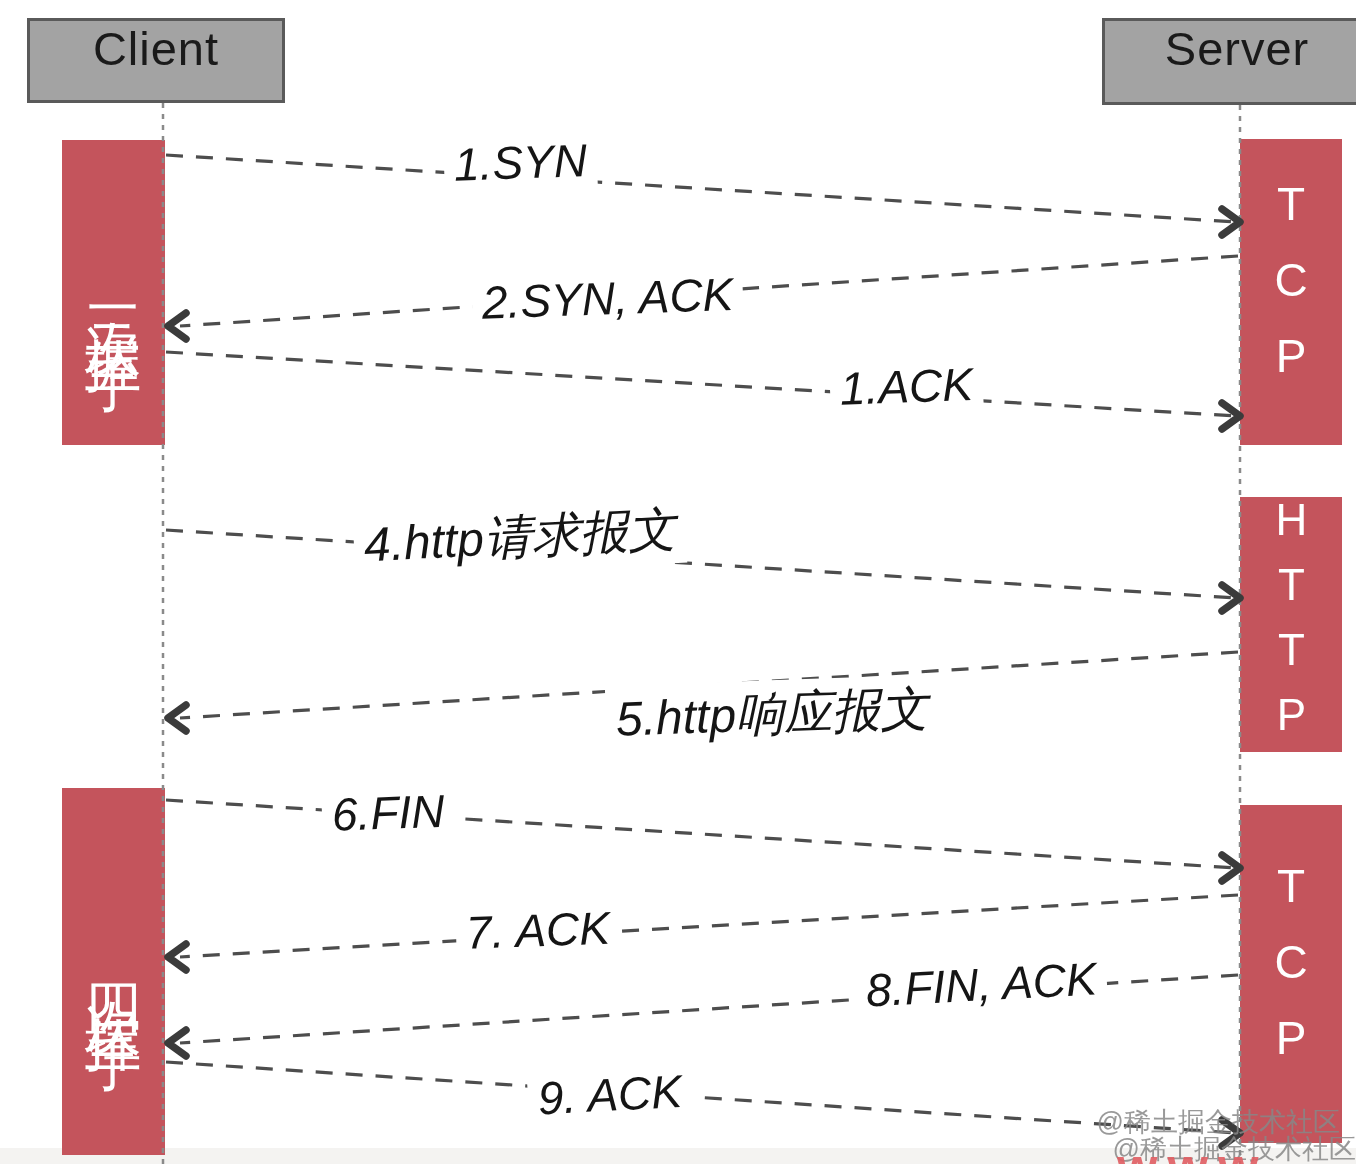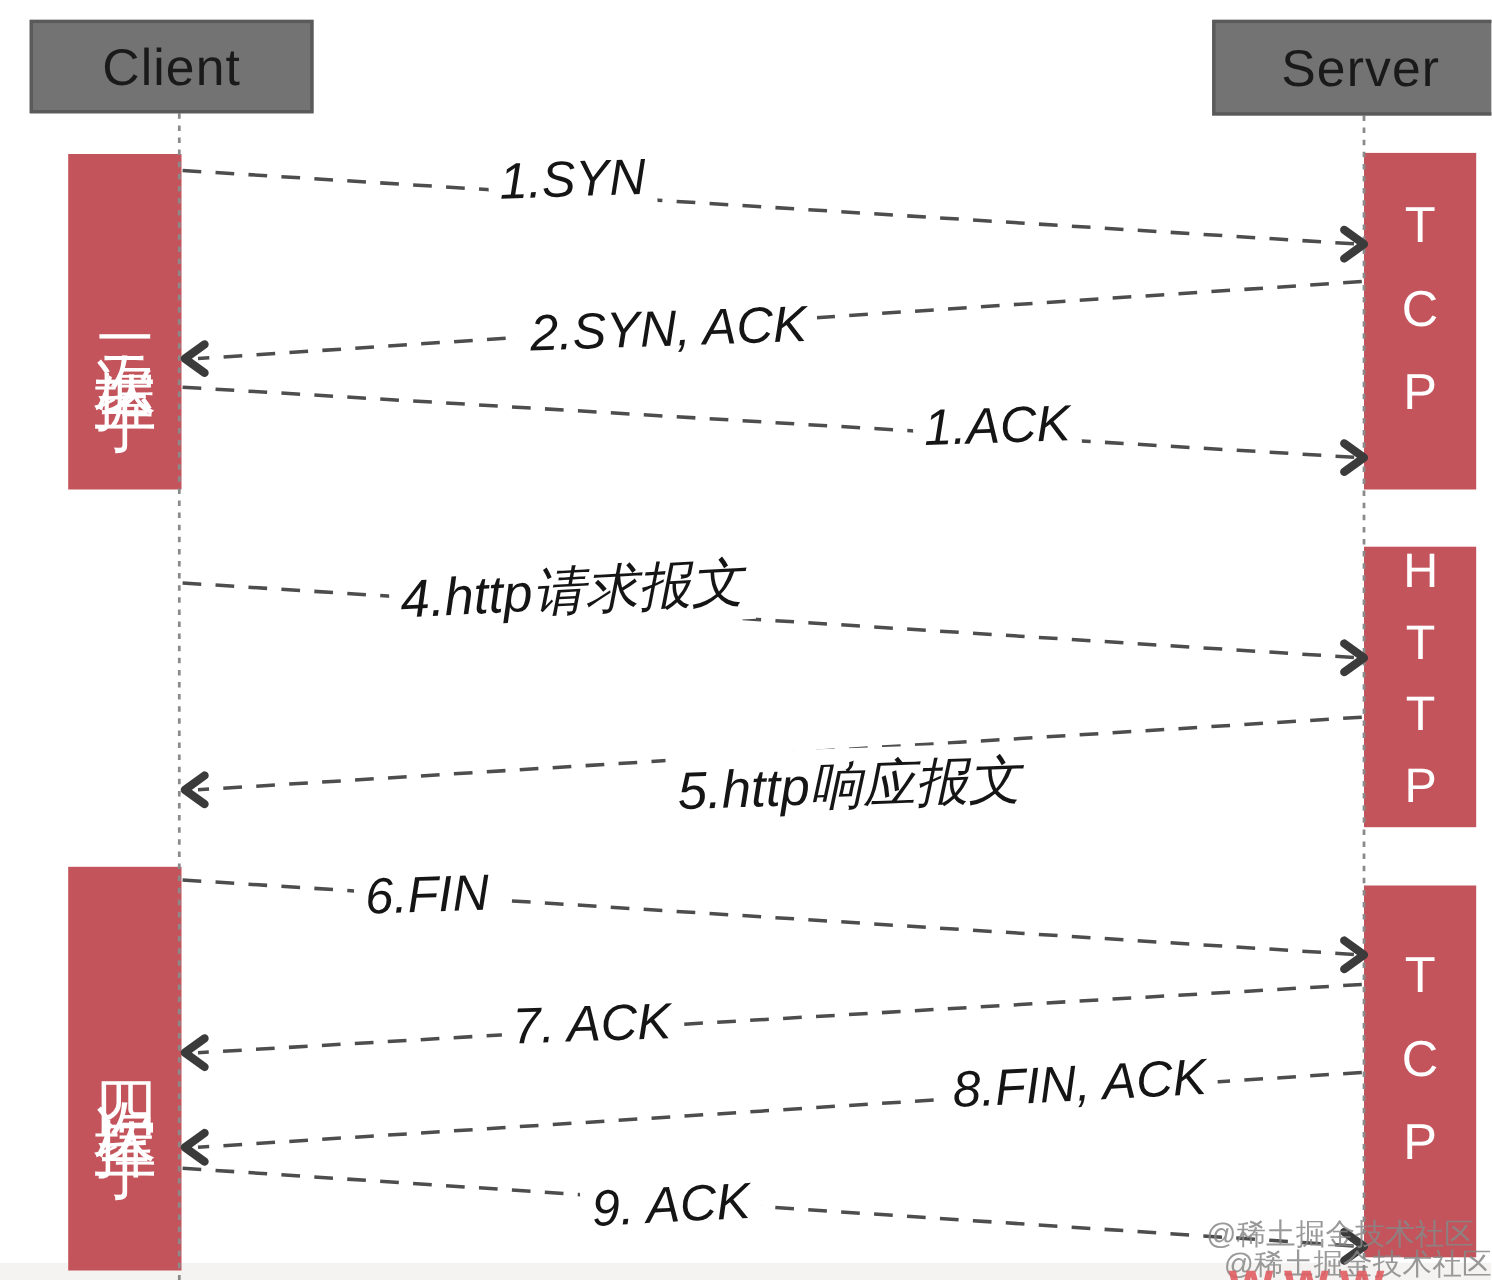--- a/index.html
+++ b/index.html
@@ -3,22 +3,22 @@
 <meta charset="utf-8">
 <style>
   html,body{margin:0;padding:0;background:#ffffff;}
   #stage{
     position:relative;width:1356px;height:1164px;background:#ffffff;
     overflow:hidden;
     font-family:"Liberation Sans","DejaVu Sans",sans-serif;
   }
   
   .actor-box{
-    position:absolute;box-sizing:border-box;background:#737373;
-    border:3px solid #5a5a5a;display:flex;align-items:center;justify-content:center;
+    position:absolute;box-sizing:border-box;background:#a3a3a3;
+    border:3px solid #5a5a5a;display:flex;align-items:flex-start;justify-content:center;
     font-size:47px;color:#1a1a1a;z-index:3;letter-spacing:1px;
   }
   
   .bar{
     position:absolute;background:#c4545c;z-index:1;
     display:flex;align-items:center;justify-content:center;
     color:#ffffff;text-align:center;
   }
   .bar .vtext{
     writing-mode:vertical-lr;text-orientation:upright;

